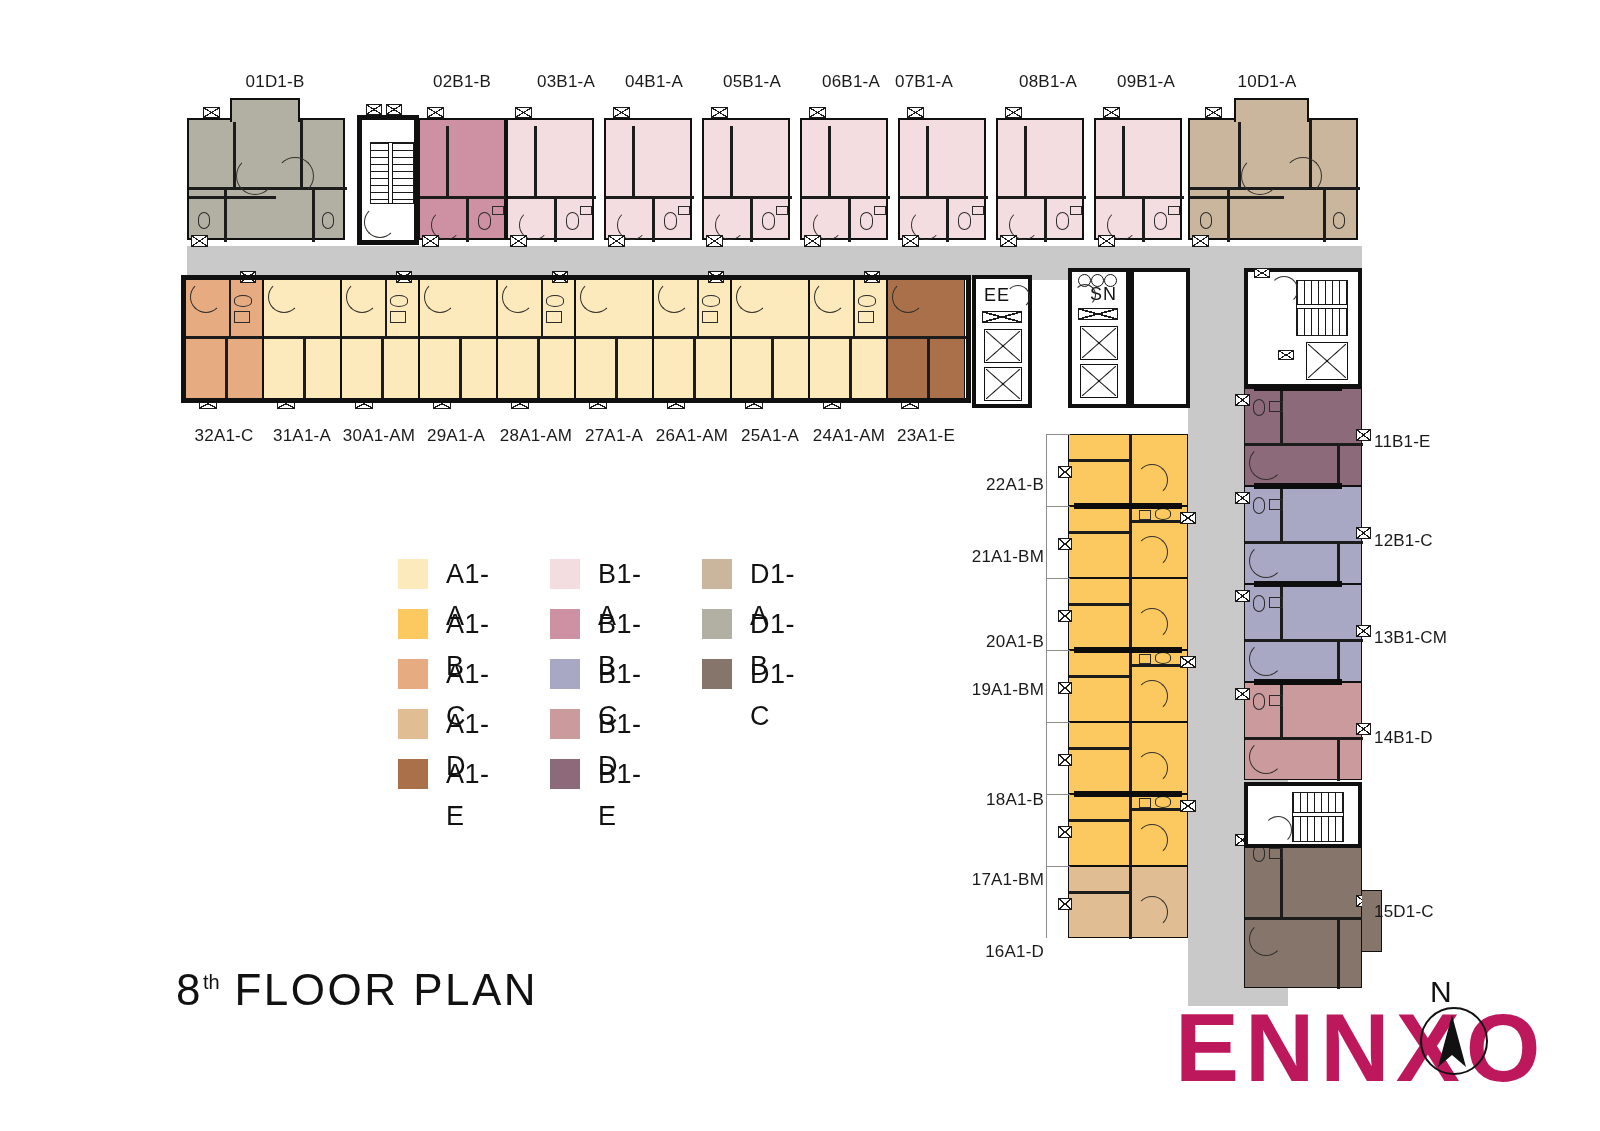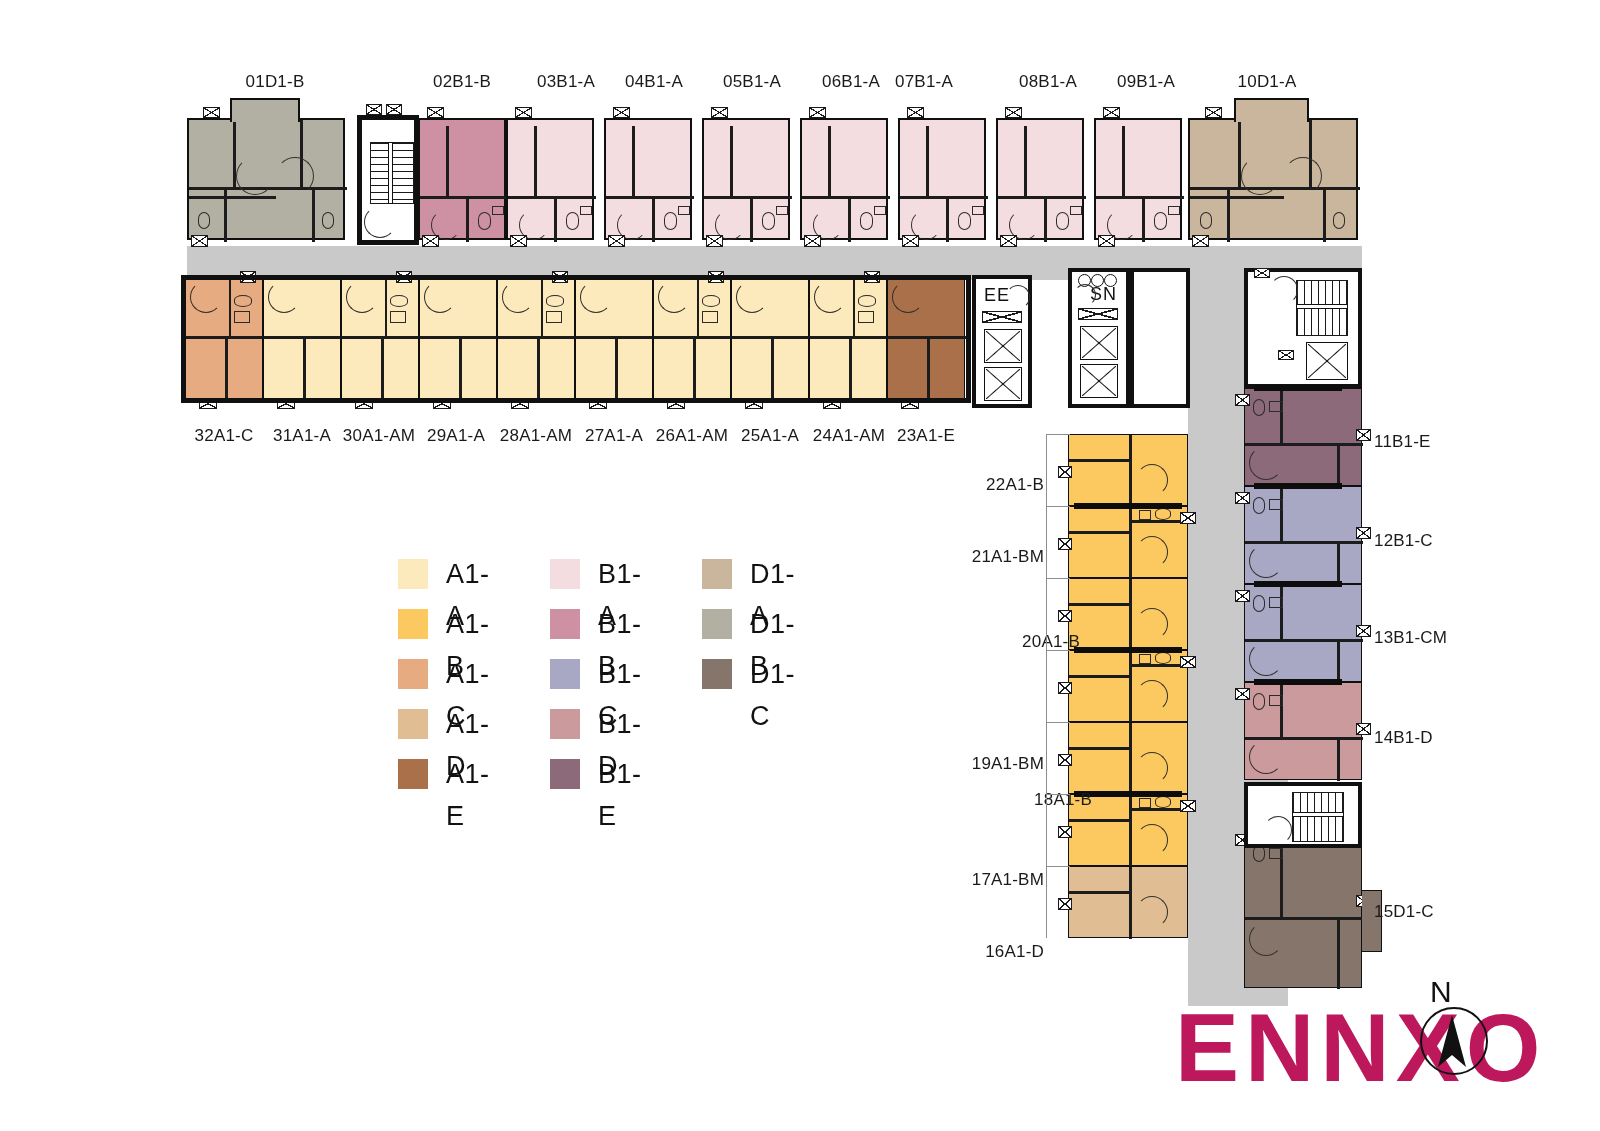--- a/index.html
+++ b/index.html
@@ -473,23 +473,23 @@
         <div class="p" style="left:0;top:24px;width:60px;height:2.5px;"></div>
         <div class="arc2" style="left:67.2px;top:28.8px;width:30px;height:30px;"></div>
       </div>
       <div class="wall" style="left:1074px;top:503px;width:108px;height:6px;"></div>
       <div class="wall" style="left:1074px;top:647px;width:108px;height:6px;"></div>
       <div class="wall" style="left:1074px;top:791px;width:108px;height:6px;"></div>
     </div>
   <div id="left-wing-labels">
       <div class="lbl r" style="left:1044px;top:475px;">22A1-B</div>
       <div class="lbl r" style="left:1044px;top:547px;">21A1-BM</div>
-      <div class="lbl r" style="left:1044px;top:632px;margin-left:36px;">20A1-B</div>
-      <div class="lbl r" style="left:1044px;top:754px;">19A1-BM</div>
-      <div class="lbl r" style="left:1092px;top:790px;">18A1-B</div>
+      <div class="lbl r" style="left:1044px;top:632px;">20A1-B</div>
+      <div class="lbl r" style="left:1044px;top:680px;">19A1-BM</div>
+      <div class="lbl r" style="left:1044px;top:790px;">18A1-B</div>
       <div class="lbl r" style="left:1044px;top:870px;">17A1-BM</div>
       <div class="lbl r" style="left:1044px;top:942px;">16A1-D</div>
     </div>
 
   <div id="left-wing-ticks">
       <div class="win" style="left:1058px;top:466px;width:14px;height:12px;"></div>
       <div class="thin" style="left:1046px;top:434px;width:24px;height:1px;background:#8d8d8d;"></div>
       <div class="win" style="left:1058px;top:538px;width:14px;height:12px;"></div>
       <div class="thin" style="left:1046px;top:506px;width:24px;height:1px;background:#8d8d8d;"></div>
       <div class="win" style="left:1058px;top:610px;width:14px;height:12px;"></div>
@@ -560,20 +560,21 @@
           <div class="lgtx">D1-B</div>
         </div>
         <div class="lgrow">
           <div class="sw" style="background:#85756b;"></div>
           <div class="lgtx">D1-C</div>
         </div>
       </div>
     </div>
 
   <div id="title">
+    <div class="t1"><span>8</span><sup>th</sup> <span>FLOOR PLAN</span></div>
   </div>
 
   <div id="wm">ENNXO</div>
 
   <div id="north">
     <div class="nl">N</div>
     <div class="circ"></div>
     <svg width="90" height="110" style="position:absolute;left:0;top:0;">
       <polygon points="44,40 58,92 44,80 30,92" fill="#111"></polygon>
     </svg>

